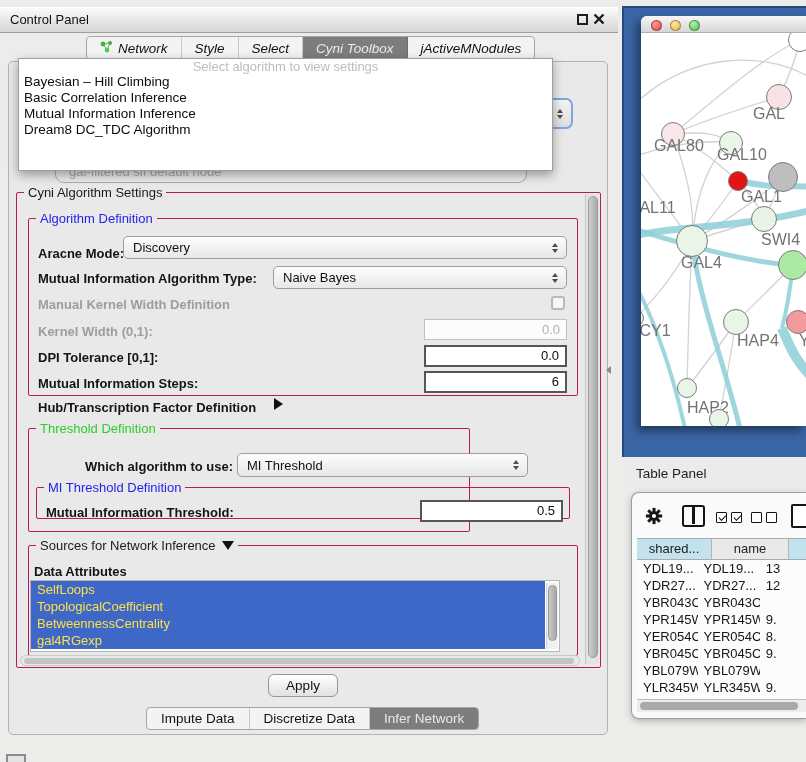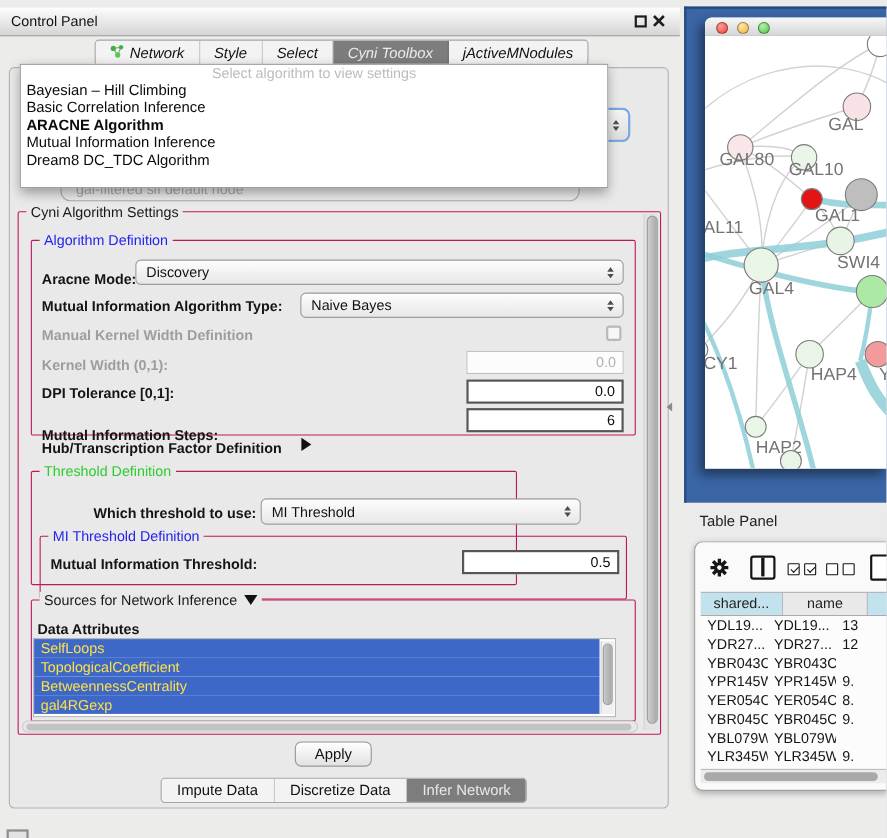--- a/index.html
+++ b/index.html
@@ -171,21 +171,20 @@
   <span class="spin">
       <i class="up"></i>
       <i class="dn"></i>
     </span>
 </div>
 
 <div class="abs" id="algolist">
     <div class="ph">Select algorithm to view settings</div>
     <div class="item">Bayesian – Hill Climbing</div>
     <div class="item">Basic Correlation Inference</div>
-    <div class="item b">ARACNE Algorithm</div>
     <div class="item">Mutual Information Inference</div>
     <div class="item">Dream8 DC_TDC Algorithm</div>
   </div>
 
 <div class="group" id="settings-group" style="left:16px;top:192px;width:585px;height:476px;">
   <span class="gtitle">Cyni Algorithm Settings</span>
 </div>
 <div class="abs" id="v-scroll">
     <span class="thumb" style="position:absolute;"></span>
   </div>
@@ -208,38 +207,38 @@
       <i class="up"></i>
       <i class="dn"></i>
     </span>
 </div>
 <div class="lbl dis" style="left:38px;top:297px;">Manual Kernel Width Definition</div>
 <div class="abs" id="kernel-check"></div>
 <div class="lbl dis" style="left:38px;top:324px;">Kernel Width (0,1):</div>
 <div class="numin dis" style="left:424px;top:319px;width:143px;height:21px;">0.0</div>
 <div class="lbl" style="left:38px;top:350px;">DPI Tolerance [0,1]:</div>
 <div class="numin en" style="left:424px;top:345px;width:143px;height:22px;line-height:18px;">0.0</div>
-<div class="lbl" style="left:38px;top:388px;">Mutual Information Steps:</div>
+<div class="lbl" style="left:38px;top:376px;">Mutual Information Steps:</div>
 <div class="numin en" style="left:424px;top:371px;width:143px;height:22px;line-height:18px;">6</div>
 
 <div class="lbl" style="left:38px;top:400px;">Hub/Transcription Factor Definition</div>
 <div class="abs tri-right" style="left:274px;top:398px;"></div>
 
 <div class="group" style="left:28px;top:428px;width:442px;height:104px;">
   <span class="gtitle green">Threshold Definition</span>
 </div>
-<div class="lbl" style="left:85px;top:459px;">Which threshold to use:</div>
+<div class="lbl" style="left:85px;top:459px;">Which algorithm to use:</div>
 <div class="combo" style="left:237px;top:453px;width:291px;height:24px;">
   <span>MI Threshold</span>
   <span class="spin">
       <i class="up"></i>
       <i class="dn"></i>
     </span>
 </div>
-<div class="group" style="left:36px;top:487px;width:534px;height:58px;">
+<div class="group" style="left:36px;top:487px;width:534px;height:32px;">
   <span class="gtitle blue">MI Threshold Definition</span>
 </div>
 <div class="lbl" style="left:46px;top:505px;">Mutual Information Threshold:</div>
 <div class="numin en" style="left:420px;top:500px;width:143px;height:22px;line-height:18px;">0.5</div>
 
 <div class="group" style="left:28px;top:545px;width:550px;height:111px;">
   <span class="gtitle" style="display:flex;align-items:center;gap:6px;">
     <span>Sources for Network Inference</span>
     <span class="tri-down"></span>
   </span>

